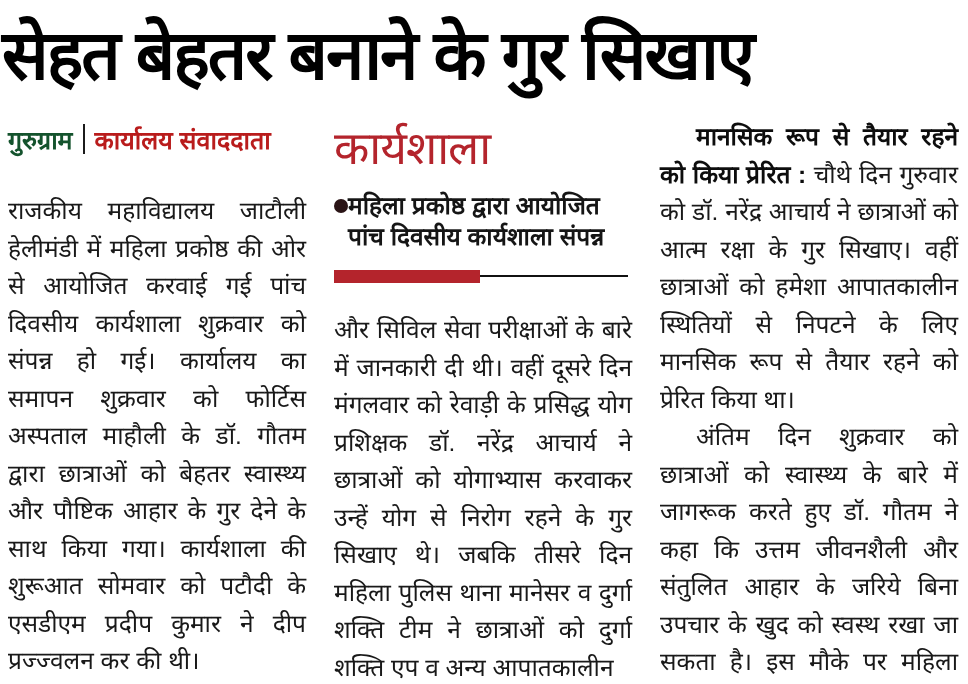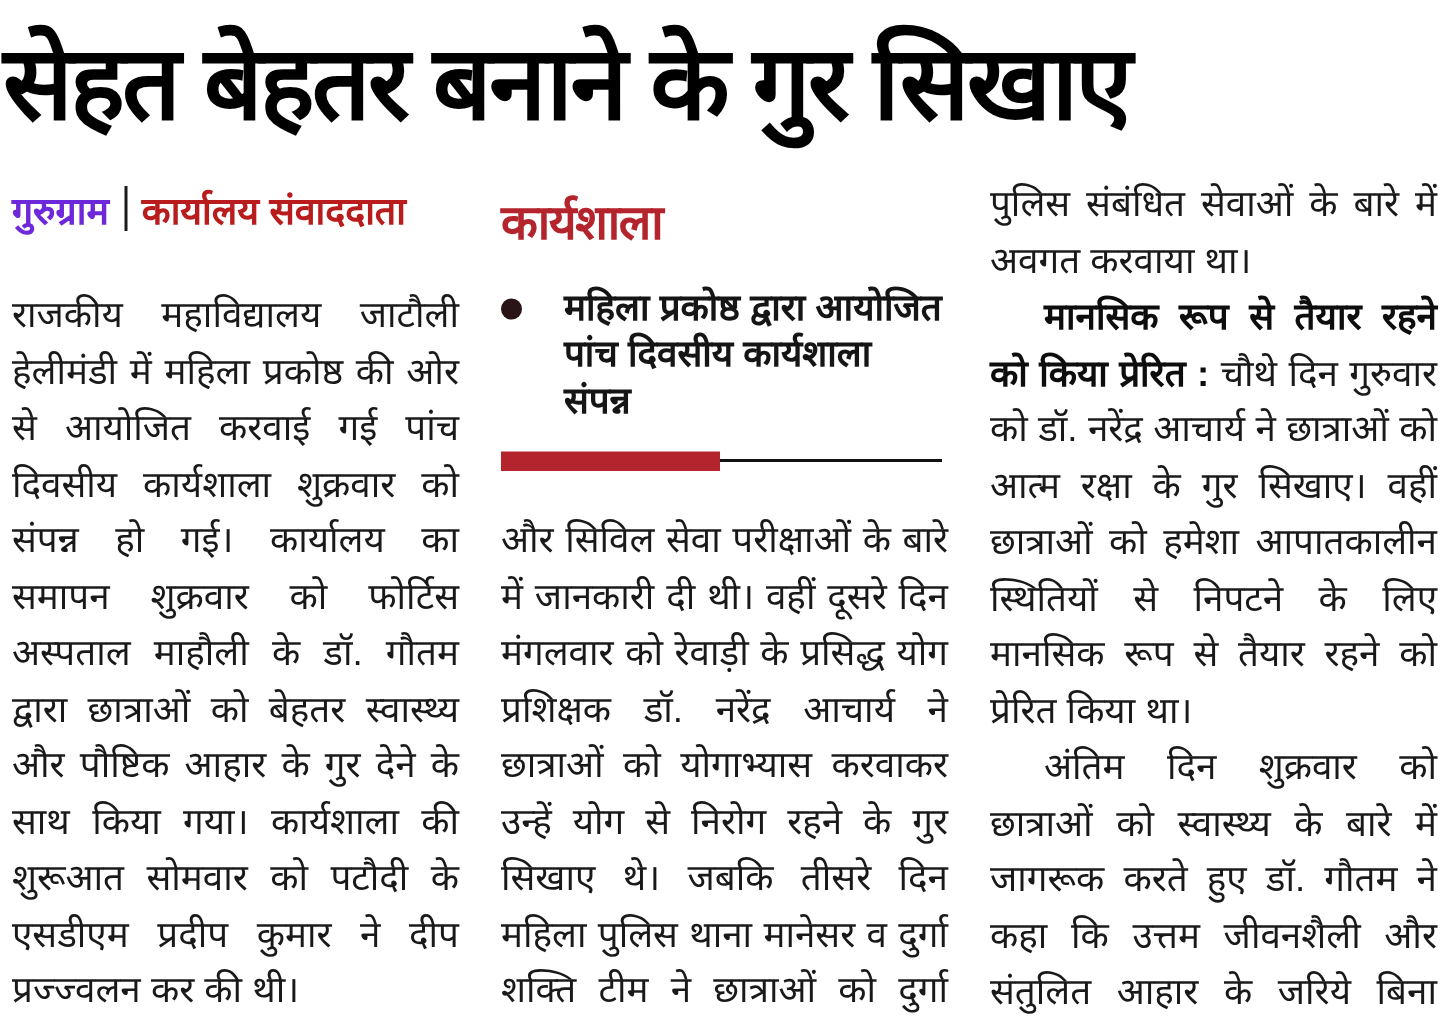--- a/index.html
+++ b/index.html
@@ -34,21 +34,21 @@
 
   
   .byline {
     display: flex;
     align-items: center;
     gap: 10px;
     font-size: 25px;
     margin: 4px 0 36px 0;
     white-space: nowrap;
   }
-  .byline .location { font-weight: 600; color: #6d28d9; }
+  .byline .location { font-weight: 600; color: #14532d; }
   .byline .sep {
     width: 0;
     height: 30px;
     border-left: 2.5px solid #1b1b1b;
     display: inline-block;
   }
   .byline .author { font-weight: 800; color: #b91c1c; }
 
   
   .body-para {
@@ -60,31 +60,31 @@
   }
   .body-para.indent { text-indent: 36px; }
   .inline-subhead {
     font-weight: 800;
     color: #0d0d0d;
   }
 
   
   .kicker {
     margin: 6px 0 18px 0;
-    font-size: 32px;
+    font-size: 46px;
     line-height: 48px;
-    font-weight: 700;
+    font-weight: 400;
     color: #b4242c;
     letter-spacing: -1px;
   }
   .bullet-list { margin: 0 0 10px 0; padding: 0; list-style: none; }
   .bullet-item {
     display: flex;
     align-items: flex-start;
-    gap: 28px;
+    gap: 0;
     margin: 0 0 18px 0;
     font-size: 24.5px;
     line-height: 31px;
     font-weight: 700;
     color: #151515;
   }
   .bullet-dot {
     flex: 0 0 auto;
     width: 14px;
     height: 14px;
@@ -142,21 +142,20 @@
         </li>
       </ul>
       <div class="rule-divider">
         <div class="thin-line"></div>
         <div class="red-bar"></div>
       </div>
       <p class="body-para mid-body">और सिविल सेवा परीक्षाओं के बारे में जानकारी दी थी। वहीं दूसरे दिन मंगलवार को रेवाड़ी के प्रसिद्ध योग प्रशिक्षक डॉ. नरेंद्र आचार्य ने छात्राओं को योगाभ्यास करवाकर उन्हें योग से निरोग रहने के गुर सिखाए थे। जबकि तीसरे दिन महिला पुलिस थाना मानेसर व दुर्गा शक्ति टीम ने छात्राओं को दुर्गा शक्ति एप व अन्य आपातकालीन</p>
     </div>
 
     <div class="col">
-      <p class="body-para">पुलिस संबंधित सेवाओं के बारे में अवगत करवाया था।</p>
       <p class="body-para indent">
         <span class="inline-subhead">मानसिक रूप से तैयार रहने को किया प्रेरित : </span><span>चौथे दिन गुरुवार को डॉ. नरेंद्र आचार्य ने छात्राओं को आत्म रक्षा के गुर सिखाए। वहीं छात्राओं को हमेशा आपातकालीन स्थितियों से निपटने के लिए मानसिक रूप से तैयार रहने को प्रेरित किया था।</span>
       </p>
       <p class="body-para indent">अंतिम दिन शुक्रवार को छात्राओं को स्वास्थ्य के बारे में जागरूक करते हुए डॉ. गौतम ने कहा कि उत्तम जीवनशैली और संतुलित आहार के जरिये बिना उपचार के खुद को स्वस्थ रखा जा सकता है। इस मौके पर महिला प्रकोष्ठ की अध्यक्ष अबिता यादव सहित अन्य प्राध्यापक भी मौजूद रहे।</p>
     </div>
 
   </div>
 </div>
 
 </body></html>

